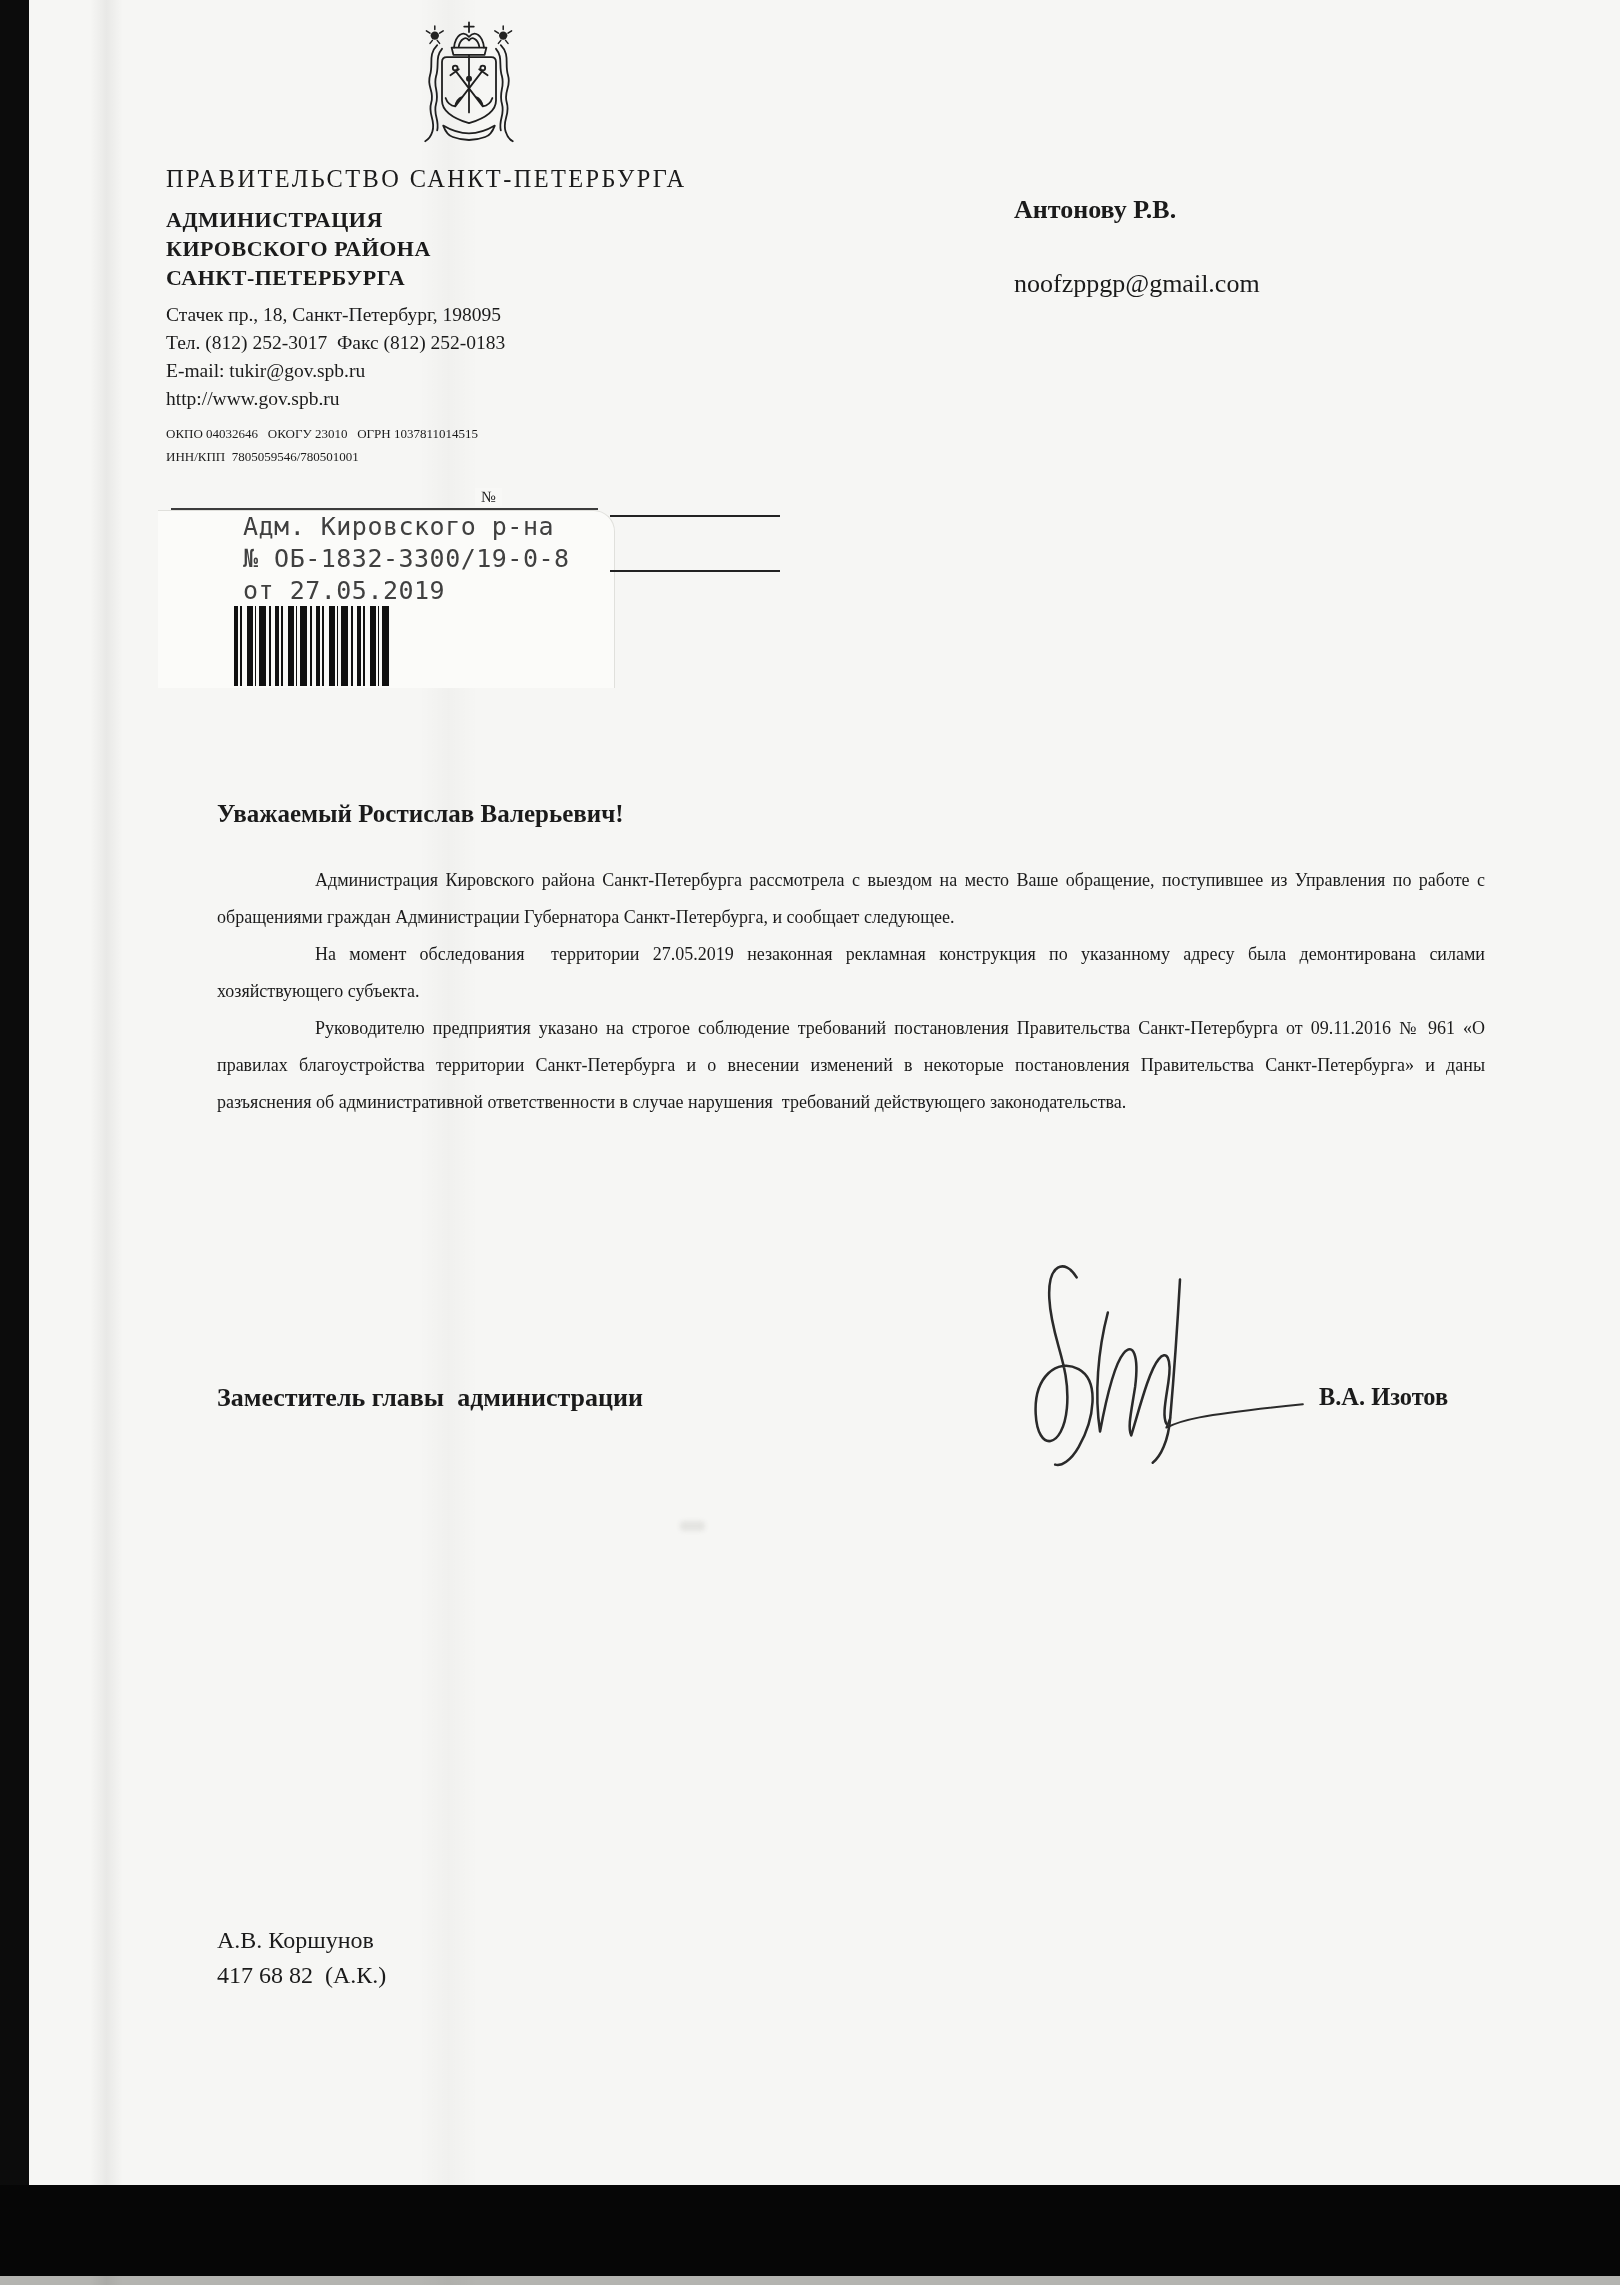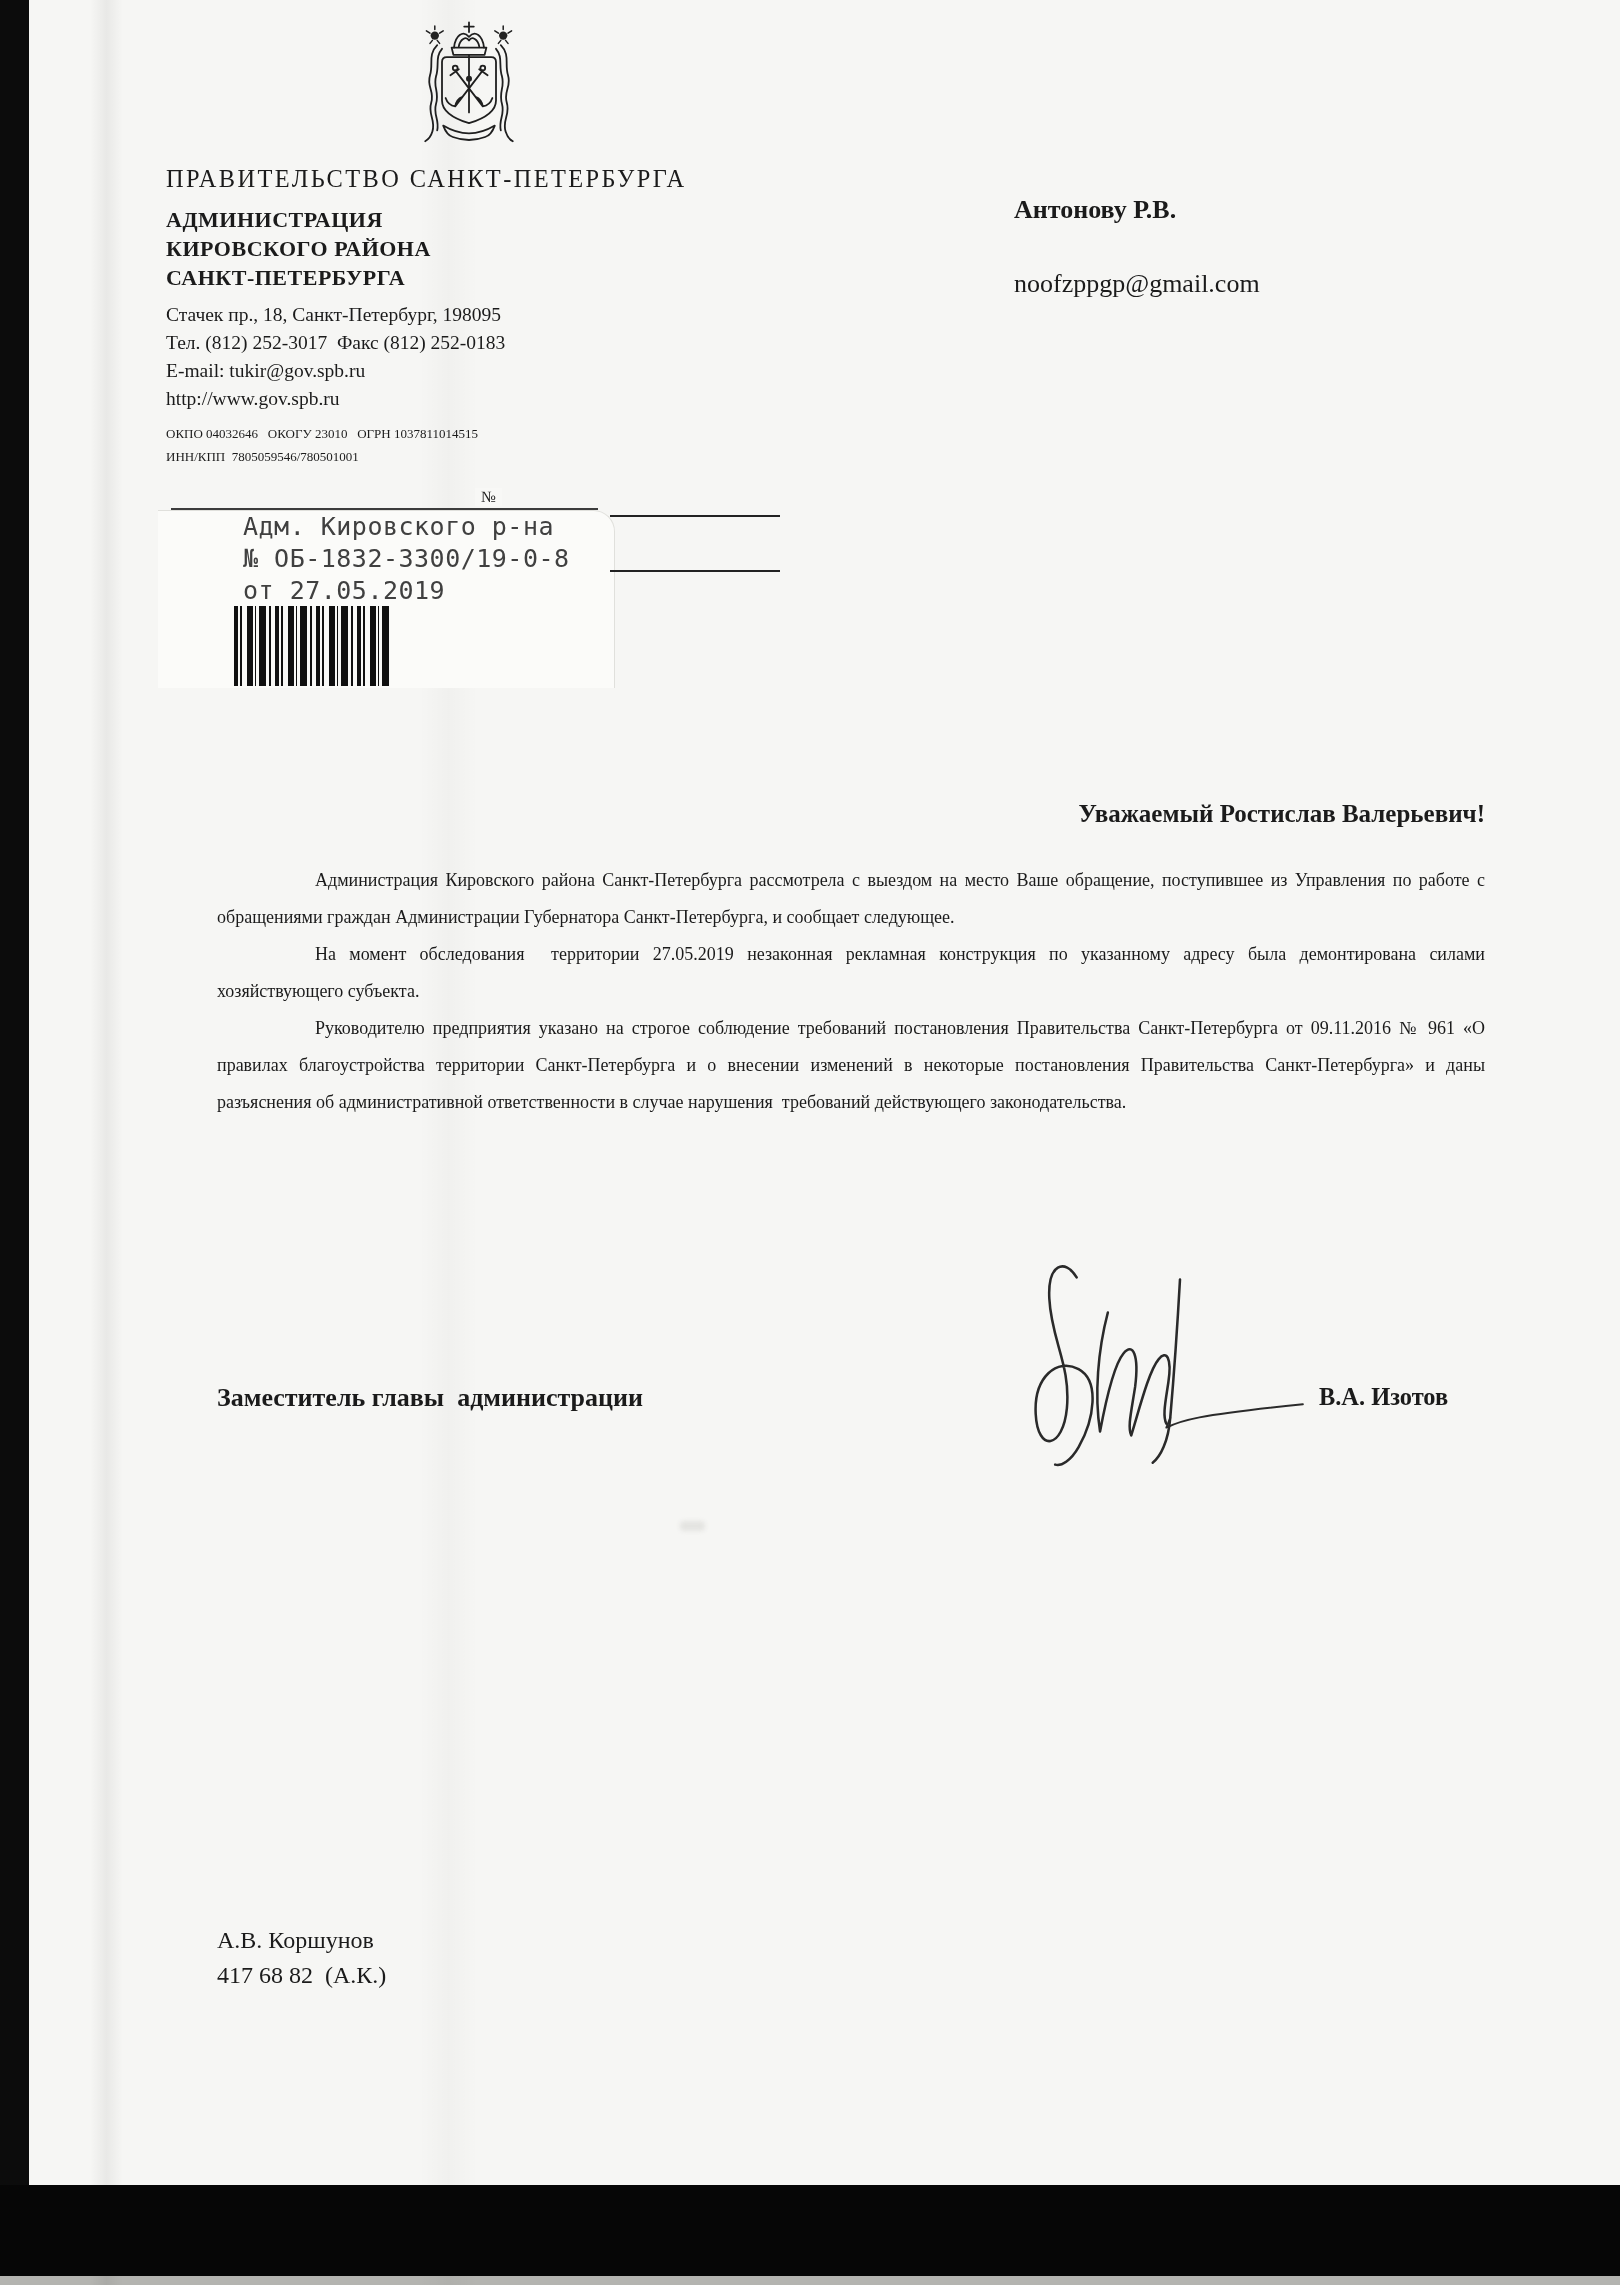--- a/index.html
+++ b/index.html
@@ -39,21 +39,21 @@
       #101010 12.7px,#101010 18.5px,#f8f8f6 18.5px,#f8f8f6 20.5px,
       #101010 20.5px,#101010 22.4px,#f8f8f6 22.4px,#f8f8f6 25px,
       #101010 25px,#101010 32px,#f8f8f6 32px,#f8f8f6 35px,
       #101010 35px,#101010 37px,#f8f8f6 37px,#f8f8f6 41px);}
   .ref-line-r1{left:610px;top:515px;width:170px;height:0;border-top:2.9px solid #222;}
   .ref-line-r2{left:610px;top:570px;width:170px;height:0;border-top:2.9px solid #222;}
   
   .recipient-name{left:1014px;top:195px;font-size:26px;font-weight:bold;}
   .recipient-email{left:1014px;top:269px;font-size:26px;}
   
-  .salutation{left:217px;top:800px;width:1268px;text-align:right;font-size:25px;font-weight:bold;}
+  .salutation{left:217px;top:800px;width:1268px;text-align:left;font-size:25px;font-weight:bold;}
   .body-text{left:217px;top:862px;width:1268px;font-size:18px;line-height:37px;text-align:justify;}
   .body-text p{margin:0;text-indent:98px;}
   
   .sig-title{left:217px;top:1383px;font-size:26px;font-weight:bold;}
   .sig-name{left:1319px;top:1383px;font-size:24.4px;font-weight:bold;}
   .sig-svg{left:1014px;top:1256px;width:293px;height:234px;}
   .faint-mark{left:680px;top:1521px;width:25px;height:9.8px;background:#e4e4e1;
     border-radius:3.9px;filter:blur(2px);}
   
   .contact{left:217px;top:1923px;font-size:24px;line-height:35px;}

